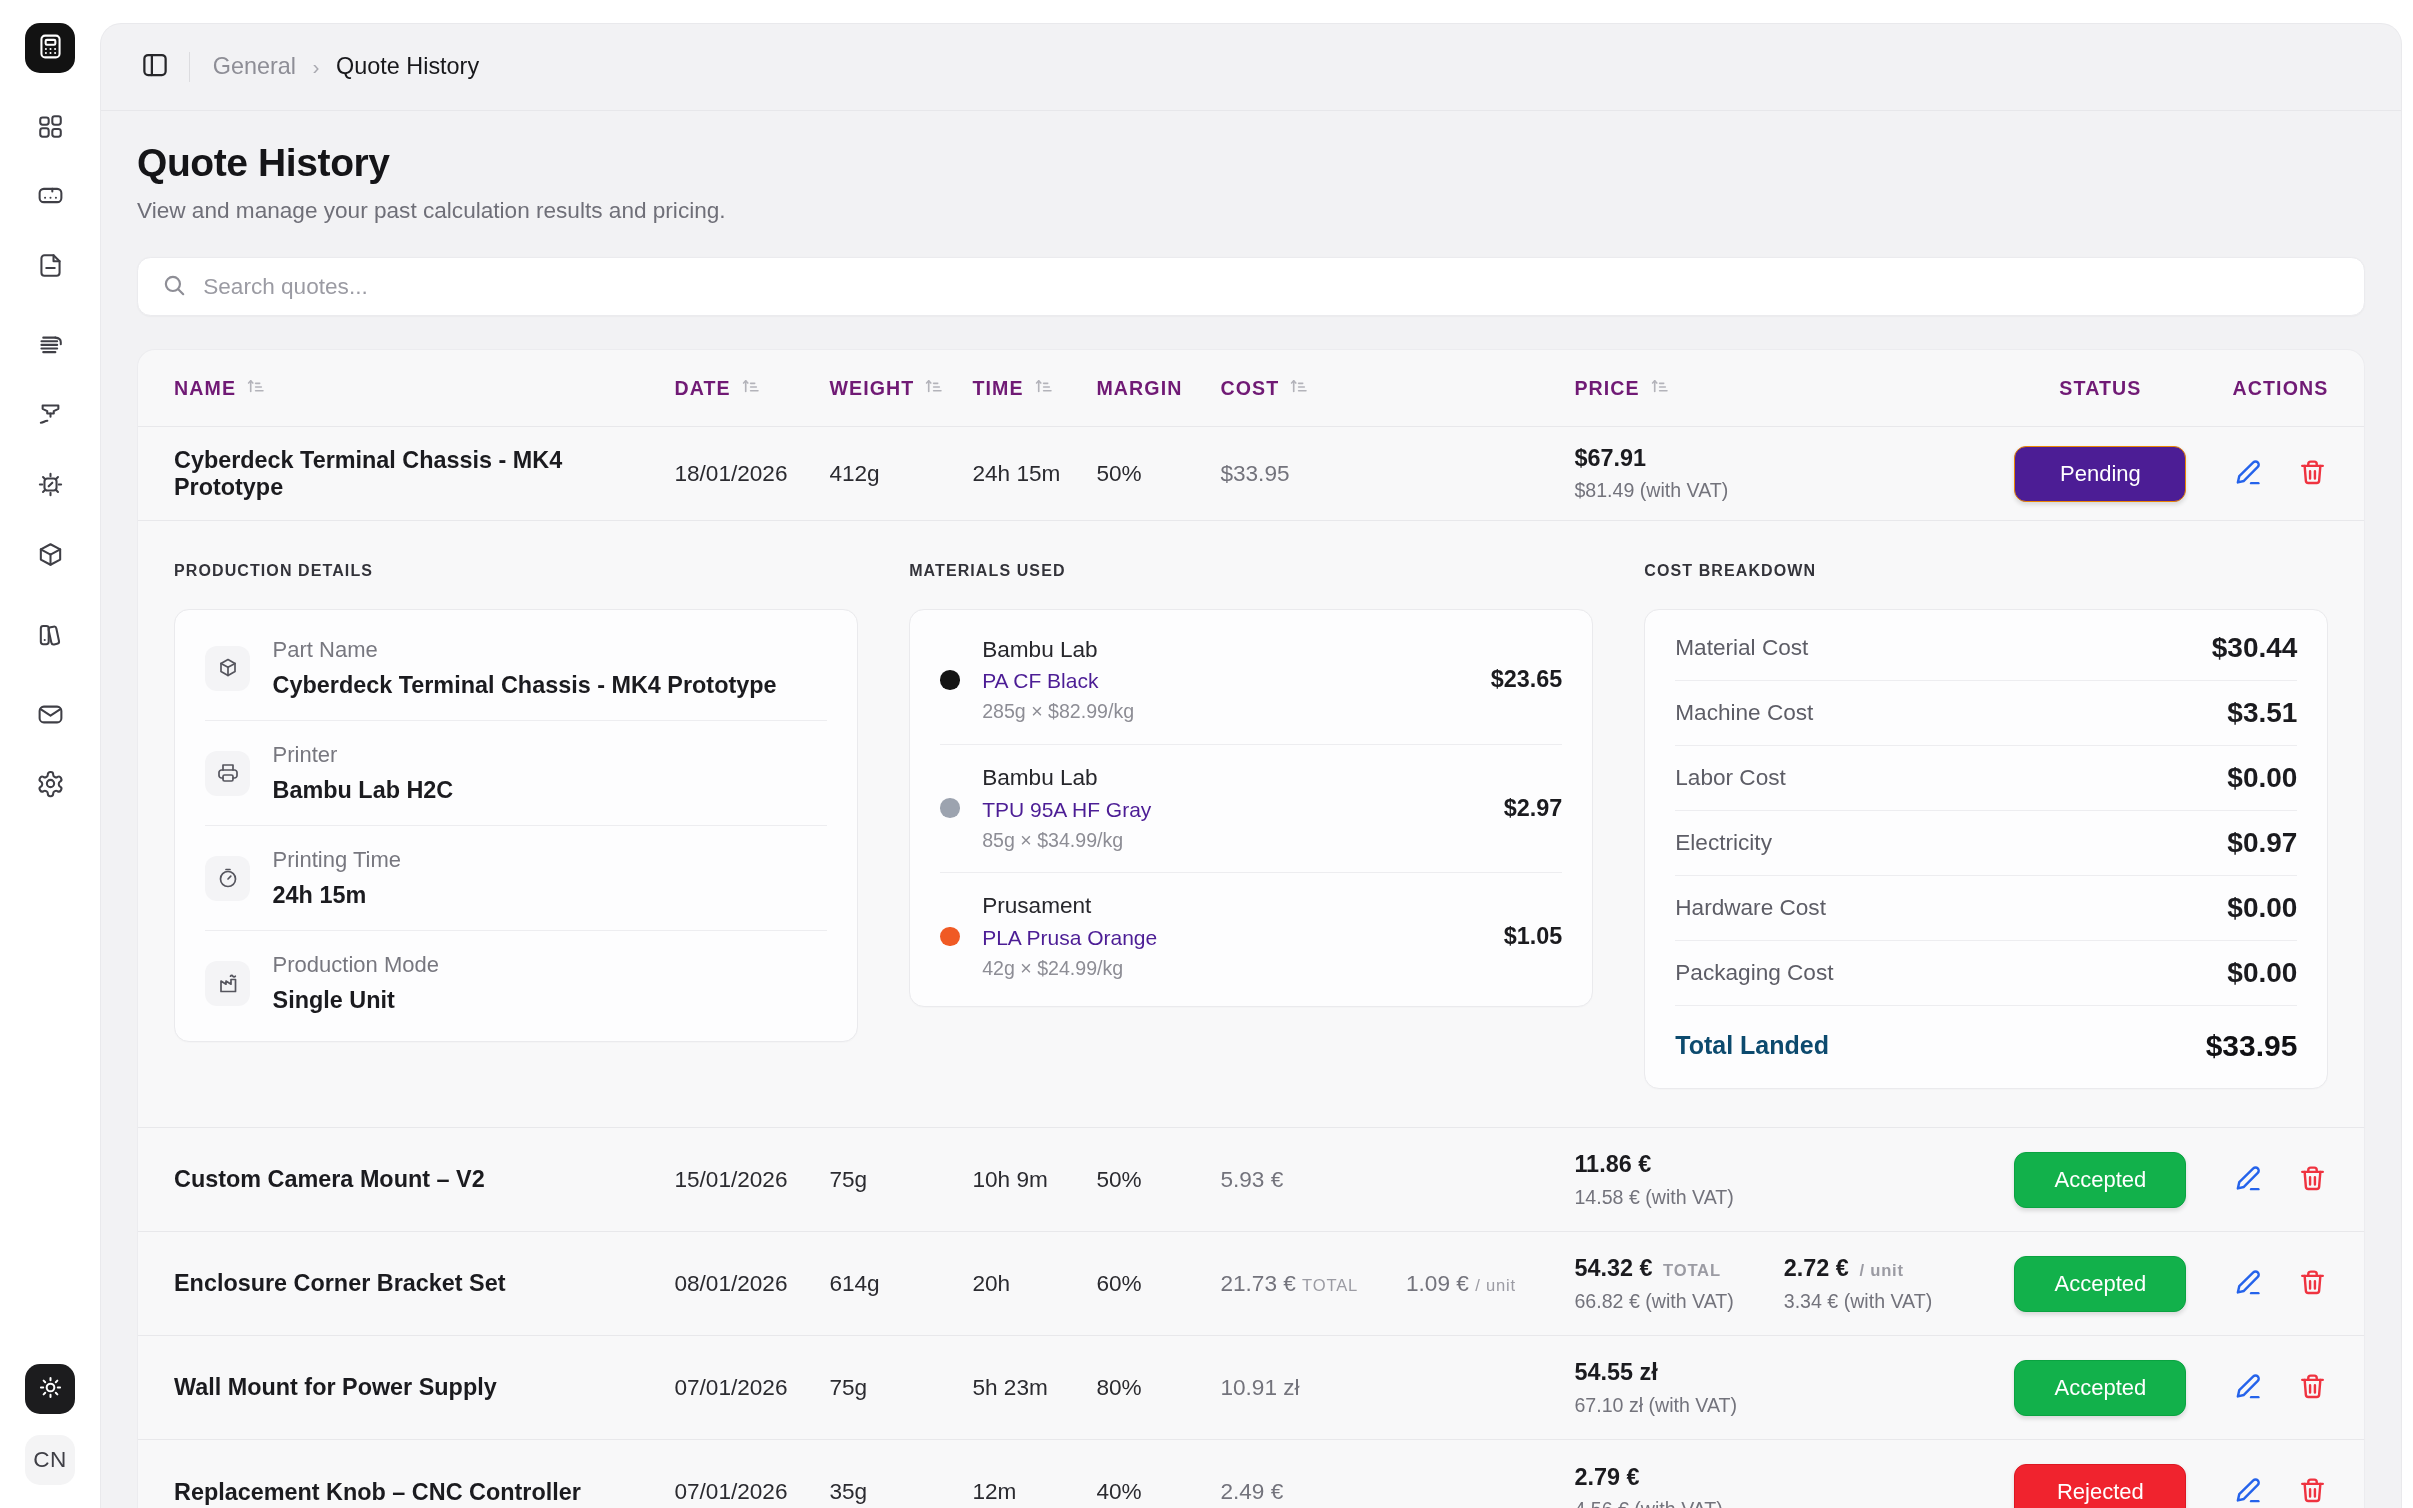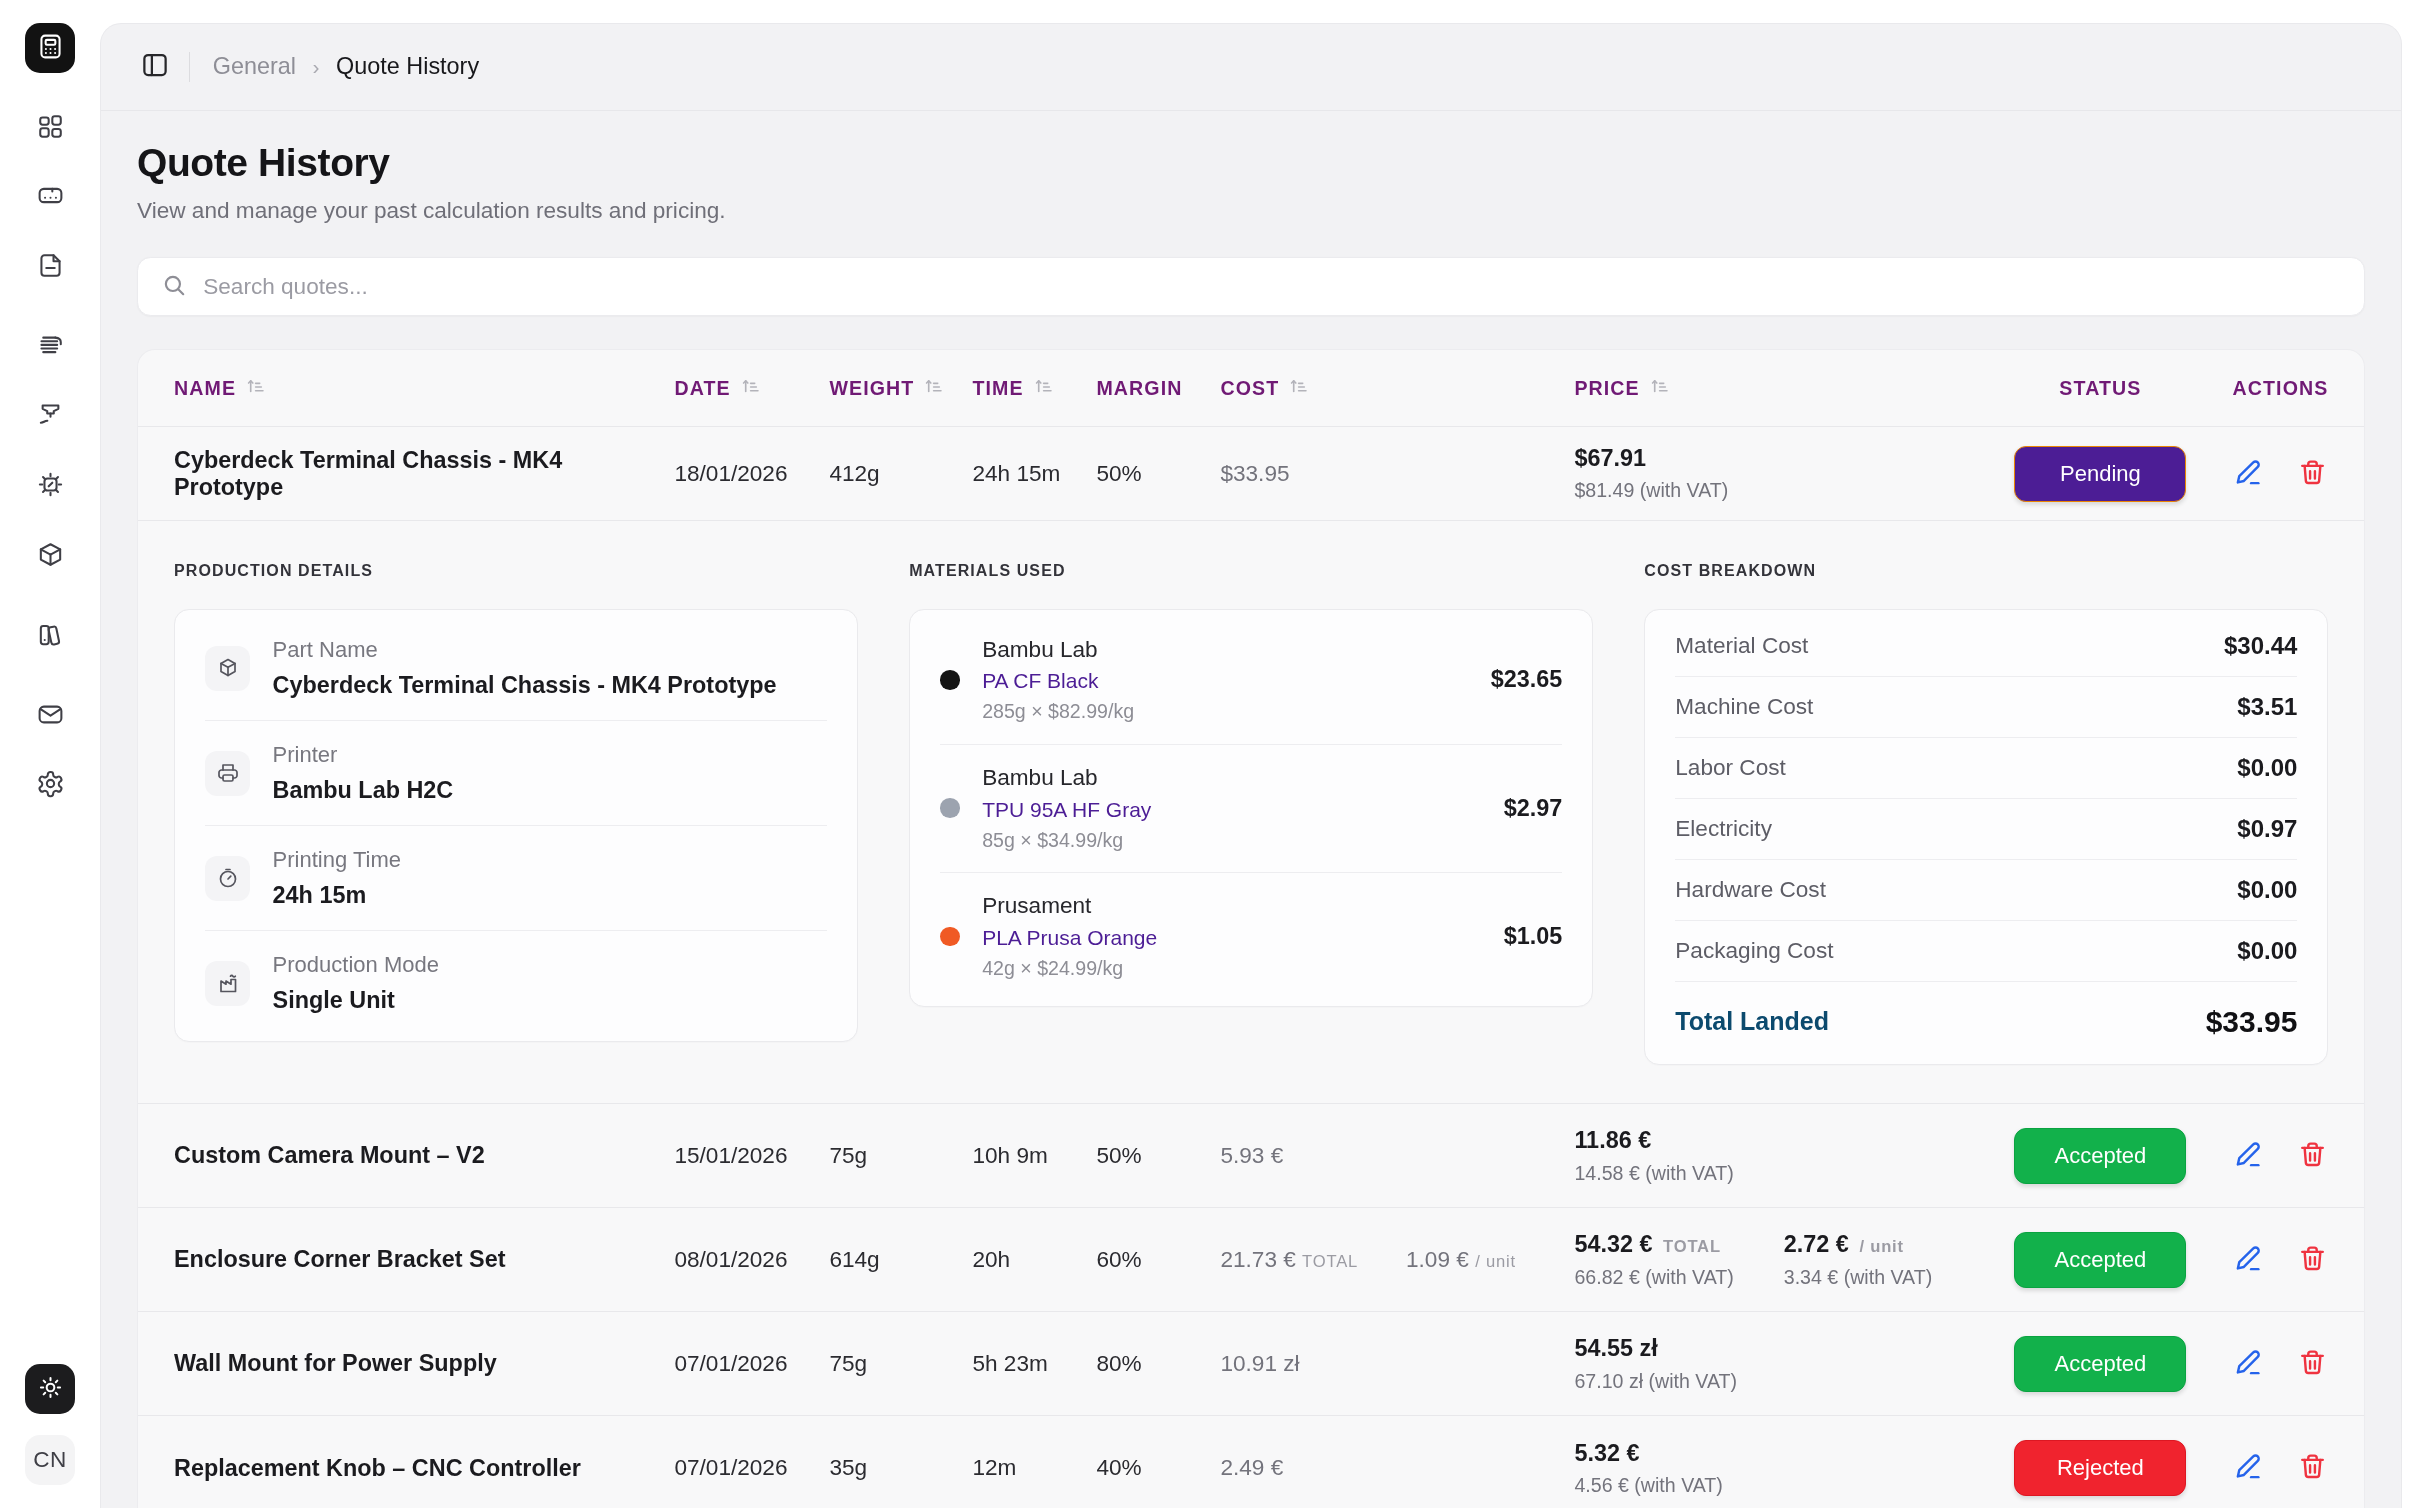--- a/index.html
+++ b/index.html
@@ -93,21 +93,21 @@
   .mat-row { display:grid; grid-template-columns:42px minmax(0,1fr) auto; align-items:center; padding:20.4px 0; border-bottom:0.8px solid #ededf0; }
   .mat-row:last-child { border-bottom:none; }
   .dot { width:19.6px; height:19.6px; border-radius:50%; background:#111; }
   .mat-brand { font-size:22.6px; color:#27272c; }
   .mat-name { font-size:21px; color:#4c1d95; margin-top:6.8px; }
   .mat-spec { font-size:19.6px; color:#8d8d95; margin-top:6.8px; }
   .mat-price { font-size:23.4px; font-weight:bold; color:#1b1b1f; }
 
   .cb-row { display:flex; justify-content:space-between; align-items:center; padding:16px 0; border-bottom:0.8px solid #ededf0; }
   .cb-label { font-size:22.6px; color:#5d5d66; }
-  .cb-value { font-size:24px; font-weight:bold; color:#1b1b1f; }
+  .cb-value { font-size:28px; font-weight:bold; color:#1b1b1f; }
   .cb-total { display:flex; justify-content:space-between; align-items:center; padding:22.6px 0 19.6px; }
   .cb-total-label { font-size:25px; font-weight:bold; color:#0c4a6e; }
   .cb-total-value { font-size:30px; font-weight:bold; color:#111114; }
 </style>
 </head>
 <body>
 
 <nav class="sidebar">
   <div class="side-btn active">
     <span><svg viewBox="0 0 24 24">
@@ -604,21 +604,21 @@
         <div class="t-plain">07/01/2026</div>
         <div class="t-plain">35g</div>
         <div class="t-plain">12m</div>
         <div class="t-plain">40%</div>
         <div class="t-cost">
             <span>2.49 €</span>
           </div>
         <div class="price-cell">
           <div>
               <div class="price-main">
-                <span>5.32 €</span>
+                <span>2.79 €</span>
               </div>
               <div class="price-vat">4.56 € (with VAT)</div>
             </div>
         </div>
         <div class="c-status">
             <span class="badge badge--rejected">Rejected</span>
           </div>
         <div class="c-actions">
           <button class="icon-btn edit">
               <span><svg viewBox="0 0 24 24">

